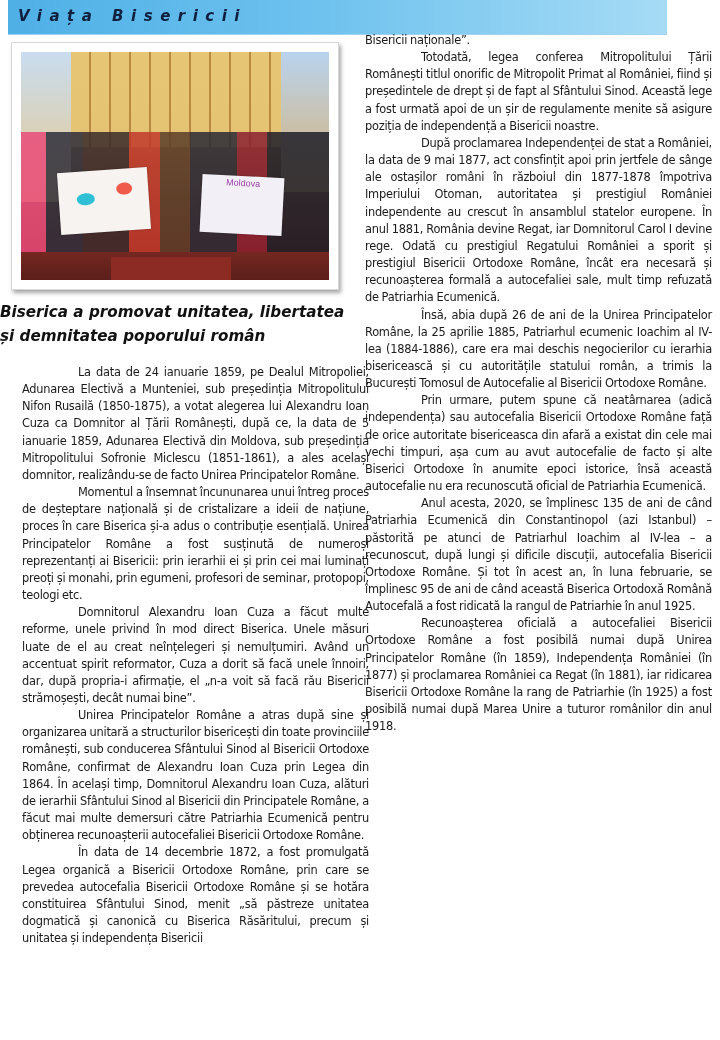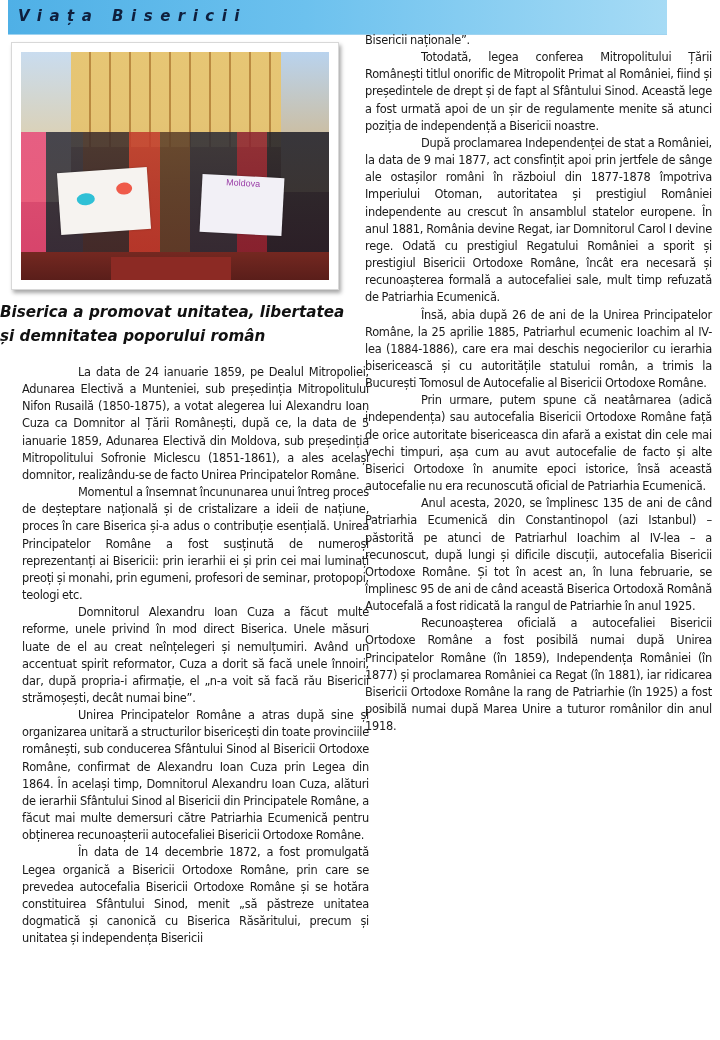--- a/index.html
+++ b/index.html
@@ -91,19 +91,19 @@
 <div class="col col-left">
   <p>La data de 24 ianuarie 1859, pe Dealul Mitropoliei, Adunarea Electivă a Munteniei, sub președinția Mitropolitului Nifon Rusailă (1850-1875), a votat alegerea lui Alexandru Ioan Cuza ca Domnitor al Țării Românești, după ce, la data de 5 ianuarie 1859, Adunarea Electivă din Moldova, sub președinția Mitropolitului Sofronie Miclescu (1851-1861), a ales același domnitor, realizându-se de facto Unirea Principatelor Române.</p>
   <p>Momentul a însemnat încununarea unui întreg proces de deșteptare națională și de cristalizare a ideii de națiune, proces în care Biserica și-a adus o contribuție esențială. Unirea Principatelor Române a fost susținută de numeroși reprezentanți ai Bisericii: prin ierarhii ei și prin cei mai luminați preoți și monahi, prin egumeni, profesori de seminar, protopopi, teologi etc.</p>
   <p>Domnitorul Alexandru Ioan Cuza a făcut multe reforme, unele privind în mod direct Biserica. Unele măsuri luate de el au creat neînțelegeri și nemulțumiri. Având un accentuat spirit reformator, Cuza a dorit să facă unele înnoiri, dar, după propria-i afirmație, el „n-a voit să facă rău Bisericii strămoșești, decât numai bine”.</p>
   <p>Unirea Principatelor Române a atras după sine și organizarea unitară a structurilor bisericești din toate provinciile românești, sub conducerea Sfântului Sinod al Bisericii Ortodoxe Române, confirmat de Alexandru Ioan Cuza prin Legea din 1864. În același timp, Domnitorul Alexandru Ioan Cuza, alături de ierarhii Sfântului Sinod al Bisericii din Principatele Române, a făcut mai multe demersuri către Patriarhia Ecumenică pentru obținerea recunoașterii autocefaliei Bisericii Ortodoxe Române.</p>
   <p>În data de 14 decembrie 1872, a fost promulgată Legea organică a Bisericii Ortodoxe Române, prin care se prevedea autocefalia Bisericii Ortodoxe Române și se hotăra constituirea Sfântului Sinod, menit „să păstreze unitatea dogmatică și canonică cu Biserica Răsăritului, precum și unitatea și independența Bisericii</p>
 </div>
 
 <div class="col col-right">
   <p class="noindent">Bisericii naționale”.</p>
-  <p>Totodată, legea conferea Mitropolitului Țării Românești titlul onorific de Mitropolit Primat al României, fiind și președintele de drept și de fapt al Sfântului Sinod. Această lege a fost urmată apoi de un șir de regulamente menite să atunci poziția de independență a Bisericii noastre.</p>
+  <p>Totodată, legea conferea Mitropolitului Țării Românești titlul onorific de Mitropolit Primat al României, fiind și președintele de drept și de fapt al Sfântului Sinod. Această lege a fost urmată apoi de un șir de regulamente menite să asigure poziția de independență a Bisericii noastre.</p>
   <p>După proclamarea Independenței de stat a României, la data de 9 mai 1877, act consfințit apoi prin jertfele de sânge ale ostașilor români în războiul din 1877-1878 împotriva Imperiului Otoman, autoritatea și prestigiul României independente au crescut în ansamblul statelor europene. În anul 1881, România devine Regat, iar Domnitorul Carol I devine rege. Odată cu prestigiul Regatului României a sporit și prestigiul Bisericii Ortodoxe Române, încât era necesară și recunoașterea formală a autocefaliei sale, mult timp refuzată de Patriarhia Ecumenică.</p>
   <p>Însă, abia după 26 de ani de la Unirea Principatelor Române, la 25 aprilie 1885, Patriarhul ecumenic Ioachim al IV-lea (1884-1886), care era mai deschis negocierilor cu ierarhia bisericească și cu autoritățile statului român, a trimis la București Tomosul de Autocefalie al Bisericii Ortodoxe Române.</p>
   <p>Prin urmare, putem spune că neatârnarea (adică independența) sau autocefalia Bisericii Ortodoxe Române față de orice autoritate bisericeasca din afară a existat din cele mai vechi timpuri, așa cum au avut autocefalie de facto și alte Biserici Ortodoxe în anumite epoci istorice, însă această autocefalie nu era recunoscută oficial de Patriarhia Ecumenică.</p>
   <p>Anul acesta, 2020, se împlinesc 135 de ani de când Patriarhia Ecumenică din Constantinopol (azi Istanbul) – păstorită pe atunci de Patriarhul Ioachim al IV-lea – a recunoscut, după lungi și dificile discuții, autocefalia Bisericii Ortodoxe Române. Și tot în acest an, în luna februarie, se împlinesc 95 de ani de când această Biserica Ortodoxă Română Autocefală a fost ridicată la rangul de Patriarhie în anul 1925.</p>
   <p>Recunoașterea oficială a autocefaliei Bisericii Ortodoxe Române a fost posibilă numai după Unirea Principatelor Române (în 1859), Independența României (în 1877) și proclamarea României ca Regat (în 1881), iar ridicarea Bisericii Ortodoxe Române la rang de Patriarhie (în 1925) a fost posibilă numai după Marea Unire a tuturor românilor din anul 1918.</p>
 </div>
 
 </body></html>

